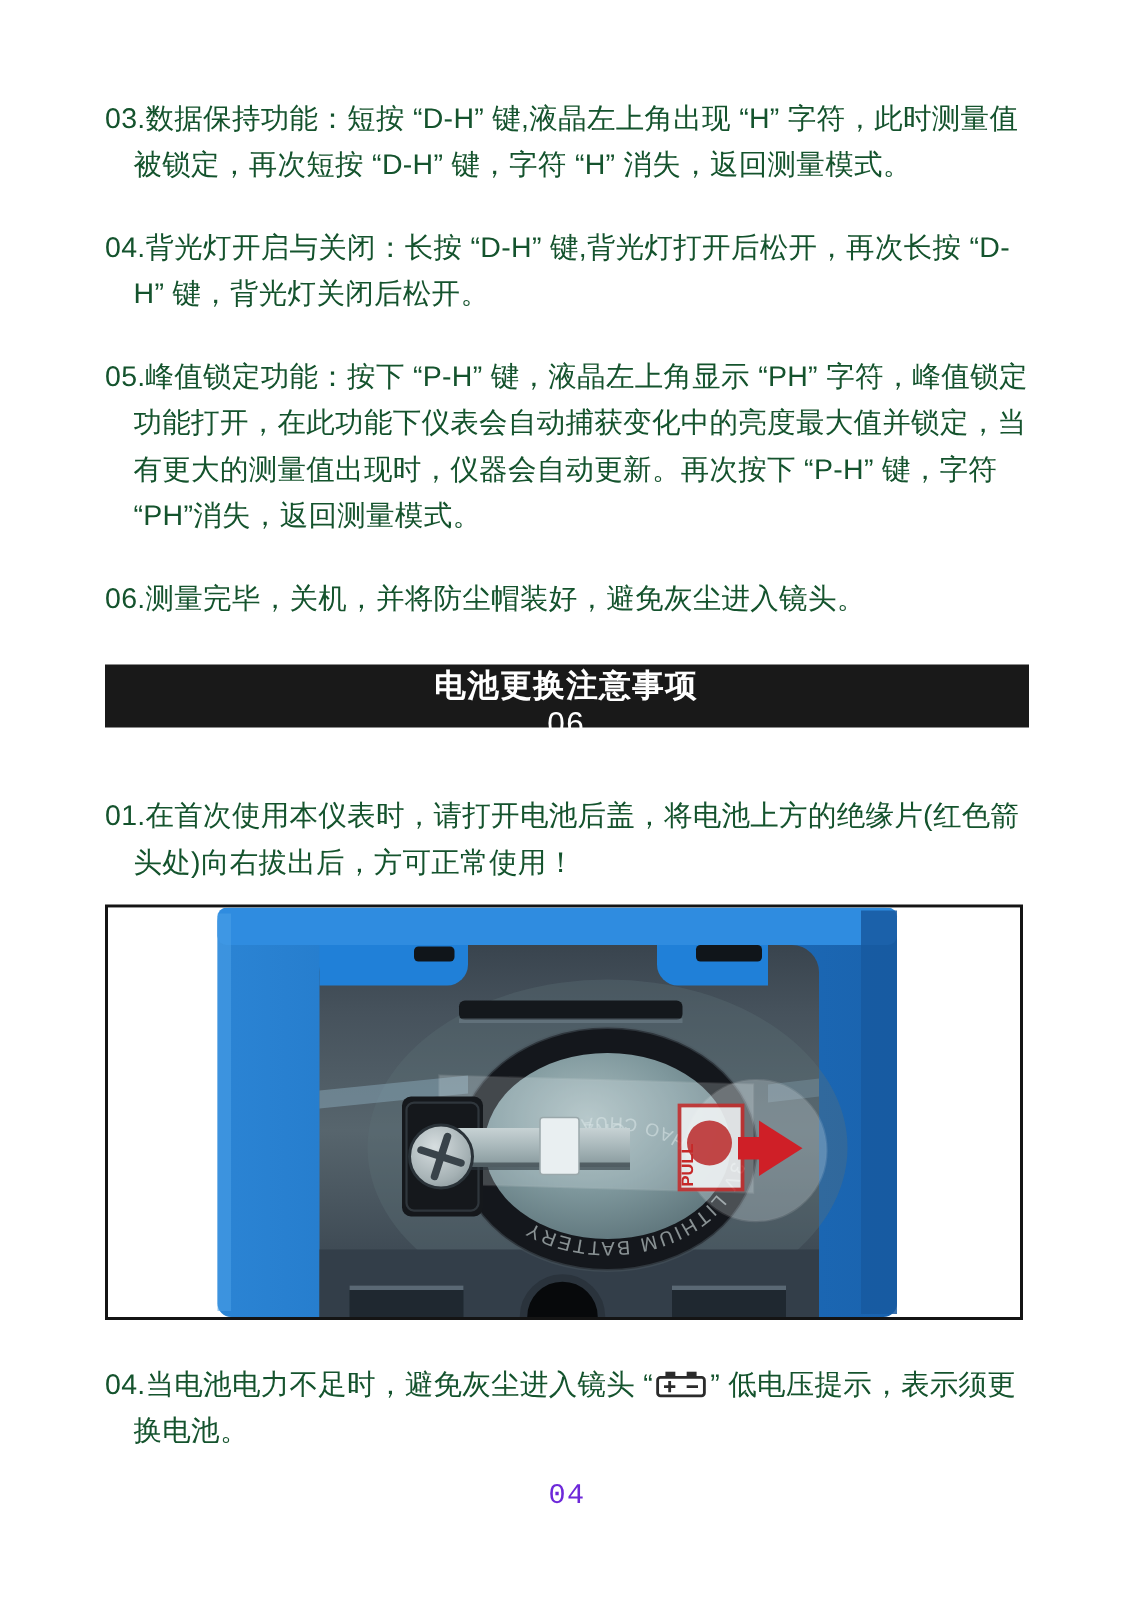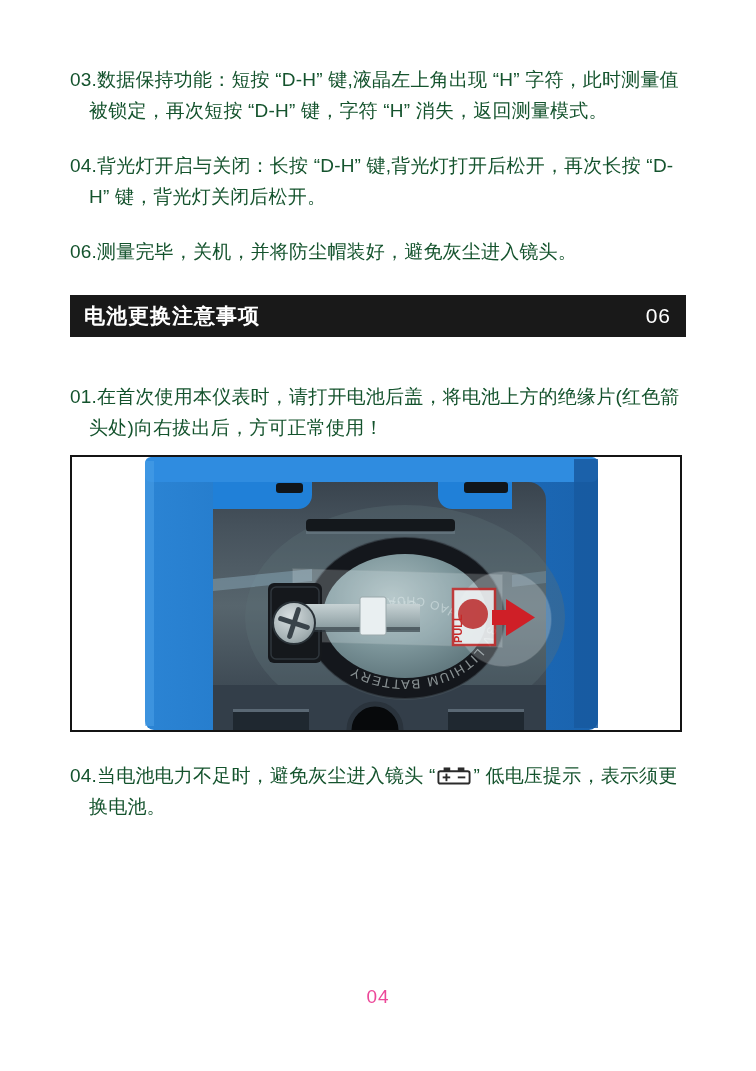--- a/index.html
+++ b/index.html
@@ -17,47 +17,49 @@
     padding-left:19px; text-indent:-19px;
     letter-spacing:.2px; color:#14532d;
   }
   .item.tight { margin-bottom:12px;margin-top:44px; }
   .num { white-space:nowrap; }
 
   .section-bar {
     margin:28px 0 31px 0; background:#191919; color:#fff;
     height:42px; display:flex; align-items:center; justify-content:space-between;
     padding:0 15px 0 14px;
+    flex-direction:column;
   }
   .section-bar .title { font-size:21px; font-weight:bold; letter-spacing:1px; }
   .section-bar .sec-num { font-size:21px; font-weight:normal; letter-spacing:1px; }
 
   .photo-box {
     border:2px solid #141414; width:612px; height:277px;
     margin:0 0 28px 0; background:#fff; overflow:hidden;
   }
   .photo-box svg { display:block; }
 
   .batt-icon { display:inline-block; width:34px; height:19px; vertical-align:-3px; margin:0 2px; }
 
   .page-number {
     position:absolute; top:986px; left:0; width:100%;
-    text-align:center; font-size:19px; color:#ec4899; letter-spacing:1px;
+    text-align:center; font-size:19px; color:#6d28d9; letter-spacing:1px;font-family:Liberation Mono, monospace;
   }
 </style>
 </head>
 <body>
 
 <div class="page">
   <div class="content">
 
     <p class="item"><span class="num">03.</span><span>数据保持功能：短按 “D-H” 键,液晶左上角出现 “H” 字符，此时测量值被锁定，再次短按 “D-H” 键，字符 “H” 消失，返回测量模式。</span></p>
 
     <p class="item"><span class="num">04.</span><span>背光灯开启与关闭：长按 “D-H” 键,背光灯打开后松开，再次长按 “D-H” 键，背光灯关闭后松开。</span></p>
 
+    <p class="item"><span class="num">05.</span><span>峰值锁定功能：按下 “P-H” 键，液晶左上角显示 “PH” 字符，峰值锁定功能打开，在此功能下仪表会自动捕获变化中的亮度最大值并锁定，当有更大的测量值出现时，仪器会自动更新。再次按下 “P-H” 键，字符 “PH”消失，返回测量模式。</span></p>
 
     <p class="item"><span class="num">06.</span><span>测量完毕，关机，并将防尘帽装好，避免灰尘进入镜头。</span></p>
 
     <div class="section-bar">
       <span class="title">电池更换注意事项</span>
       <span class="sec-num">06</span>
     </div>
 
     <p class="item tight"><span class="num">01.</span><span>在首次使用本仪表时，请打开电池后盖，将电池上方的绝缘片(红色箭头处)向右拔出后，方可正常使用！</span></p>
 

